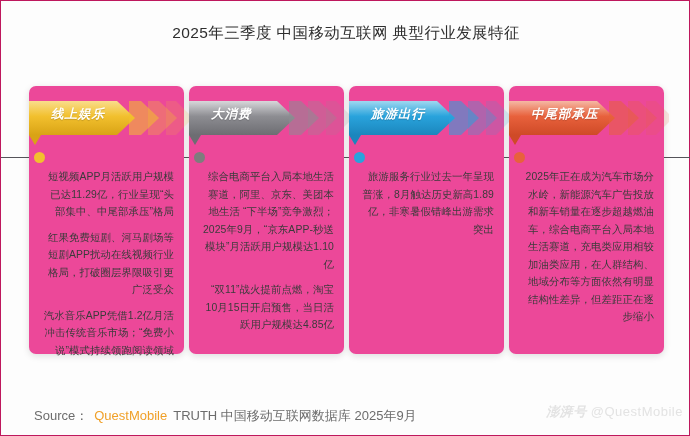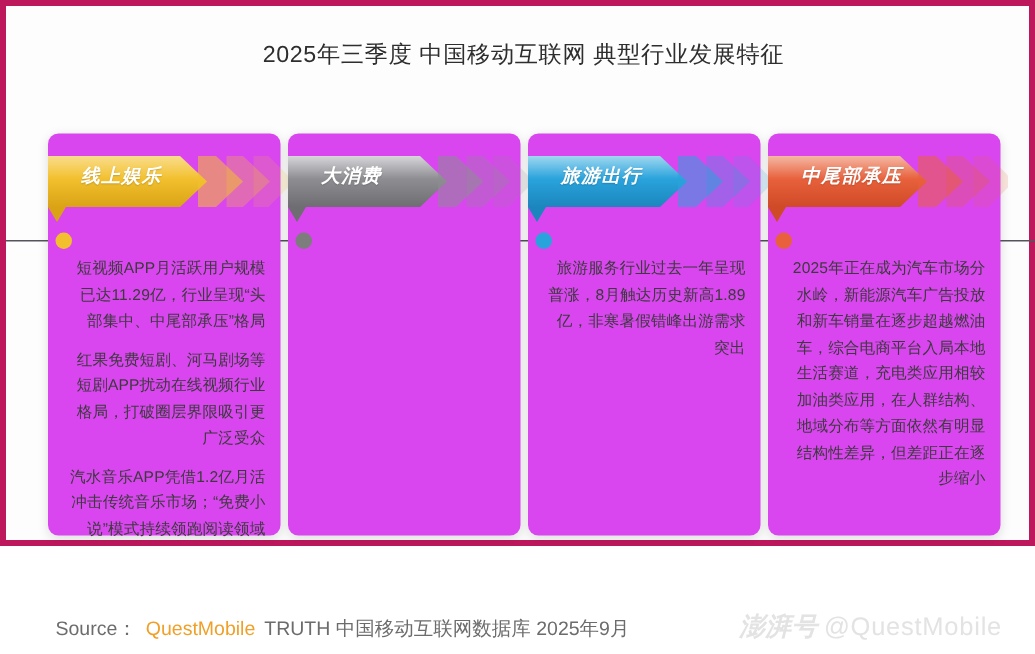--- a/index.html
+++ b/index.html
@@ -4,24 +4,24 @@
 <style>
   html,body{margin:0;padding:0;}
   body{
     width:690px;height:436px;
     background:#ffffff;
     font-family:"Liberation Sans","DejaVu Sans",sans-serif;
     overflow:hidden;
     position:relative;
   }
   #page{
-    position:relative;width:690px;height:364px;
+    position:relative;width:690px;height:436px;
     background:#fdfdfd;
     box-sizing:border-box;
-    border:4px solid #be185d;
+    border:1px solid #be185d;
   }
   
   .title{
     position:absolute;top:22px;left:0;width:690px;
     text-align:center;
     font-size:15.5px;
     color:#2e2e2e;
     letter-spacing:.4px;
     font-weight:400;
   }
@@ -33,21 +33,21 @@
   .tl-dot{
     position:absolute;width:11px;height:11px;border-radius:50%;
     top:151px;
   }
   
   .cards{
     position:absolute;left:0;top:85px;width:690px;height:270px;
   }
   .card{
     position:absolute;top:0;width:155px;height:268px;
-    background:#d946ef;
+    background:#ec4899;
     border-radius:7px;
     box-shadow:0 2px 7px rgba(0,0,0,.13);
   }
   .card-body{
     position:absolute;left:11px;right:10px;top:82px;
     font-size:10.4px;
     line-height:17.5px;
     color:#3b3b3b;
     letter-spacing:.1px;
   }
@@ -72,22 +72,22 @@
   }
   
   .source{
     position:absolute;left:33px;top:406px;
     font-size:13px;color:#6c6c6c;
     white-space:nowrap;
   }
   .source .qm{color:#f0a028;}
   .source .sp{margin-right:6px;}
   .watermark{
-    position:absolute;right:18px;top:402px;
-    font-size:17px;
+    position:absolute;right:6px;top:402px;
+    font-size:13px;
     color:#e3e3e3;
     white-space:nowrap;
     font-weight:bold;
     letter-spacing:.5px;
     text-align:right;
   }
   .watermark .wm-cn{font-style:italic;margin-right:4px;}
   .watermark .wm-en{font-weight:400;}
 </style>
 </head>
@@ -134,20 +134,24 @@
                 <stop offset="100%" stop-color="#6d6d72"></stop>
               </linearGradient>
             </defs>
             <polygon points="0,36 12,36 6,46" fill="#6d6d72"></polygon>
             <polygon points="0,2 88,2 106,19 88,36 0,36" fill="url(#grad1)"></polygon>
             <polygon points="100,2 112,2 130,19 112,36 100,36" fill="#8d8d92" opacity="0.55"></polygon>
             <polygon points="119,2 130,2 148,19 130,36 119,36" fill="#8d8d92" opacity="0.3"></polygon>
             <polygon points="137,2 147,2 160,15 160,23 147,36 137,36" fill="#8d8d92" opacity="0.16"></polygon>
           </svg>
           <div class="ribbon-label">大消费</div>
+        </div>
+        <div class="card-body">
+          <p class="para">综合电商平台入局本地生活赛道，阿里、京东、美团本地生活 “下半场”竞争激烈；2025年9月，“京东APP-秒送模块”月活跃用户规模达1.10亿</p>
+          <p class="para">“双11”战火提前点燃，淘宝10月15日开启预售，当日活跃用户规模达4.85亿</p>
         </div>
       </div>
       <div class="card" style="left: 348px;">
         <div class="ribbon">
           <svg width="160" height="48" viewBox="0 0 160 48" xmlns="http://www.w3.org/2000/svg">
             <defs>
               <linearGradient id="grad2" x1="0" y1="0" x2="0" y2="1">
                 <stop offset="0%" stop-color="#9fd8f0"></stop>
                 <stop offset="45%" stop-color="#29a3dc"></stop>
                 <stop offset="100%" stop-color="#1b86bd"></stop>

